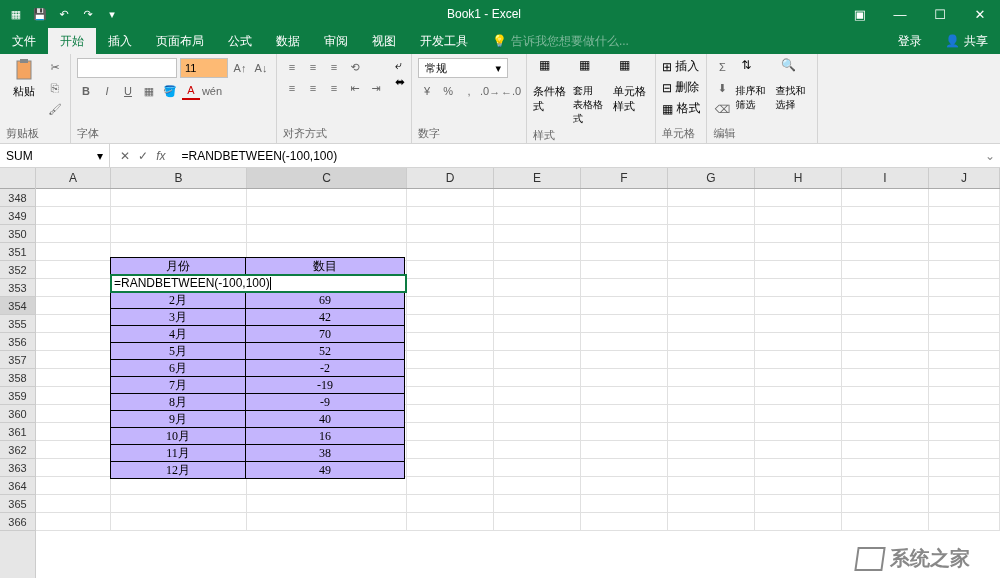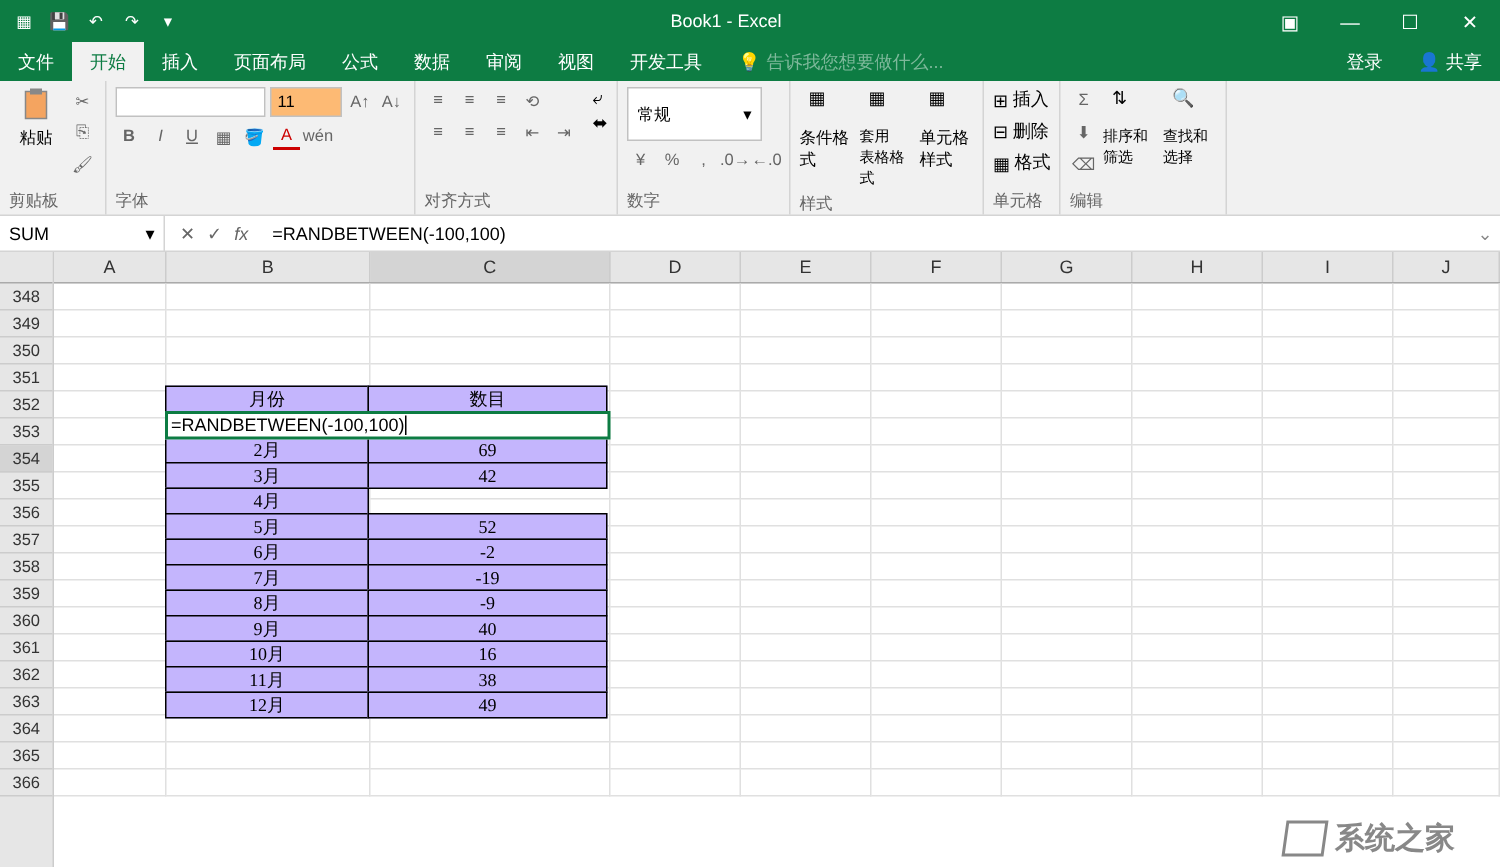--- a/index.html
+++ b/index.html
@@ -26,21 +26,21 @@
 
 .bigbtn { display: flex; flex-direction: column; align-items: center; gap: 2px; width: 36px; }
 .bigbtn .ic { width: 24px; height: 24px; }
 .bigbtn .lbl { font-size: 11px; }
 
 .vstack { display: flex; flex-direction: column; gap: 3px; }
 .hstack { display: flex; gap: 3px; align-items: center; }
 .fontname { width: 100px; height: 20px; border: 1px solid #c1c1c1; background: #fff; padding: 0 4px; font-size: 11px; display: flex; align-items: center; color: #aaa; }
 .fontsize { width: 48px; height: 20px; border: 1px solid #c1c1c1; background: #fdba74; padding: 0 4px; font-size: 11px; display: flex; align-items: center; }
 .smbtn { width: 18px; height: 18px; display: flex; align-items: center; justify-content: center; color: #666; font-size: 11px; }
-.combo { height: 36px; border: 1px solid #c1c1c1; background: #fff; padding: 0 6px; font-size: 11px; display: flex; align-items: center; width: 90px; justify-content: space-between; }
+.combo { height: 20px; border: 1px solid #c1c1c1; background: #fff; padding: 0 6px; font-size: 11px; display: flex; align-items: center; width: 90px; justify-content: space-between; }
 
 .namebox-row { height: 24px; background: #fff; border-bottom: 1px solid #d4d4d4; display: flex; align-items: center; }
 .namebox { width: 110px; border-right: 1px solid #d4d4d4; padding: 0 6px; height: 24px; display: flex; align-items: center; justify-content: space-between; font-size: 12px; }
 .fxbtns { display: flex; gap: 8px; padding: 0 10px; align-items: center; color: #666; }
 .fxbtns span { font-size: 12px; }
 .formula { flex: 1; padding: 0 6px; font-size: 12px; }
 .expand { width: 20px; text-align: center; color: #888; }
 
 .grid-area { height: 410px; background: #fff; display: flex; }
 .rowheads { width: 36px; background: #e6e6e6; border-right: 1px solid #ccc; }
@@ -561,20 +561,21 @@
           <div class="trow">
             <div class="tcell b">2月</div>
             <div class="tcell c">69</div>
           </div>
           <div class="trow">
             <div class="tcell b">3月</div>
             <div class="tcell c">42</div>
           </div>
           <div class="trow">
             <div class="tcell b">4月</div>
+            <div class="tcell c">70</div>
           </div>
           <div class="trow">
             <div class="tcell b">5月</div>
             <div class="tcell c">52</div>
           </div>
           <div class="trow">
             <div class="tcell b">6月</div>
             <div class="tcell c">-2</div>
           </div>
           <div class="trow">

